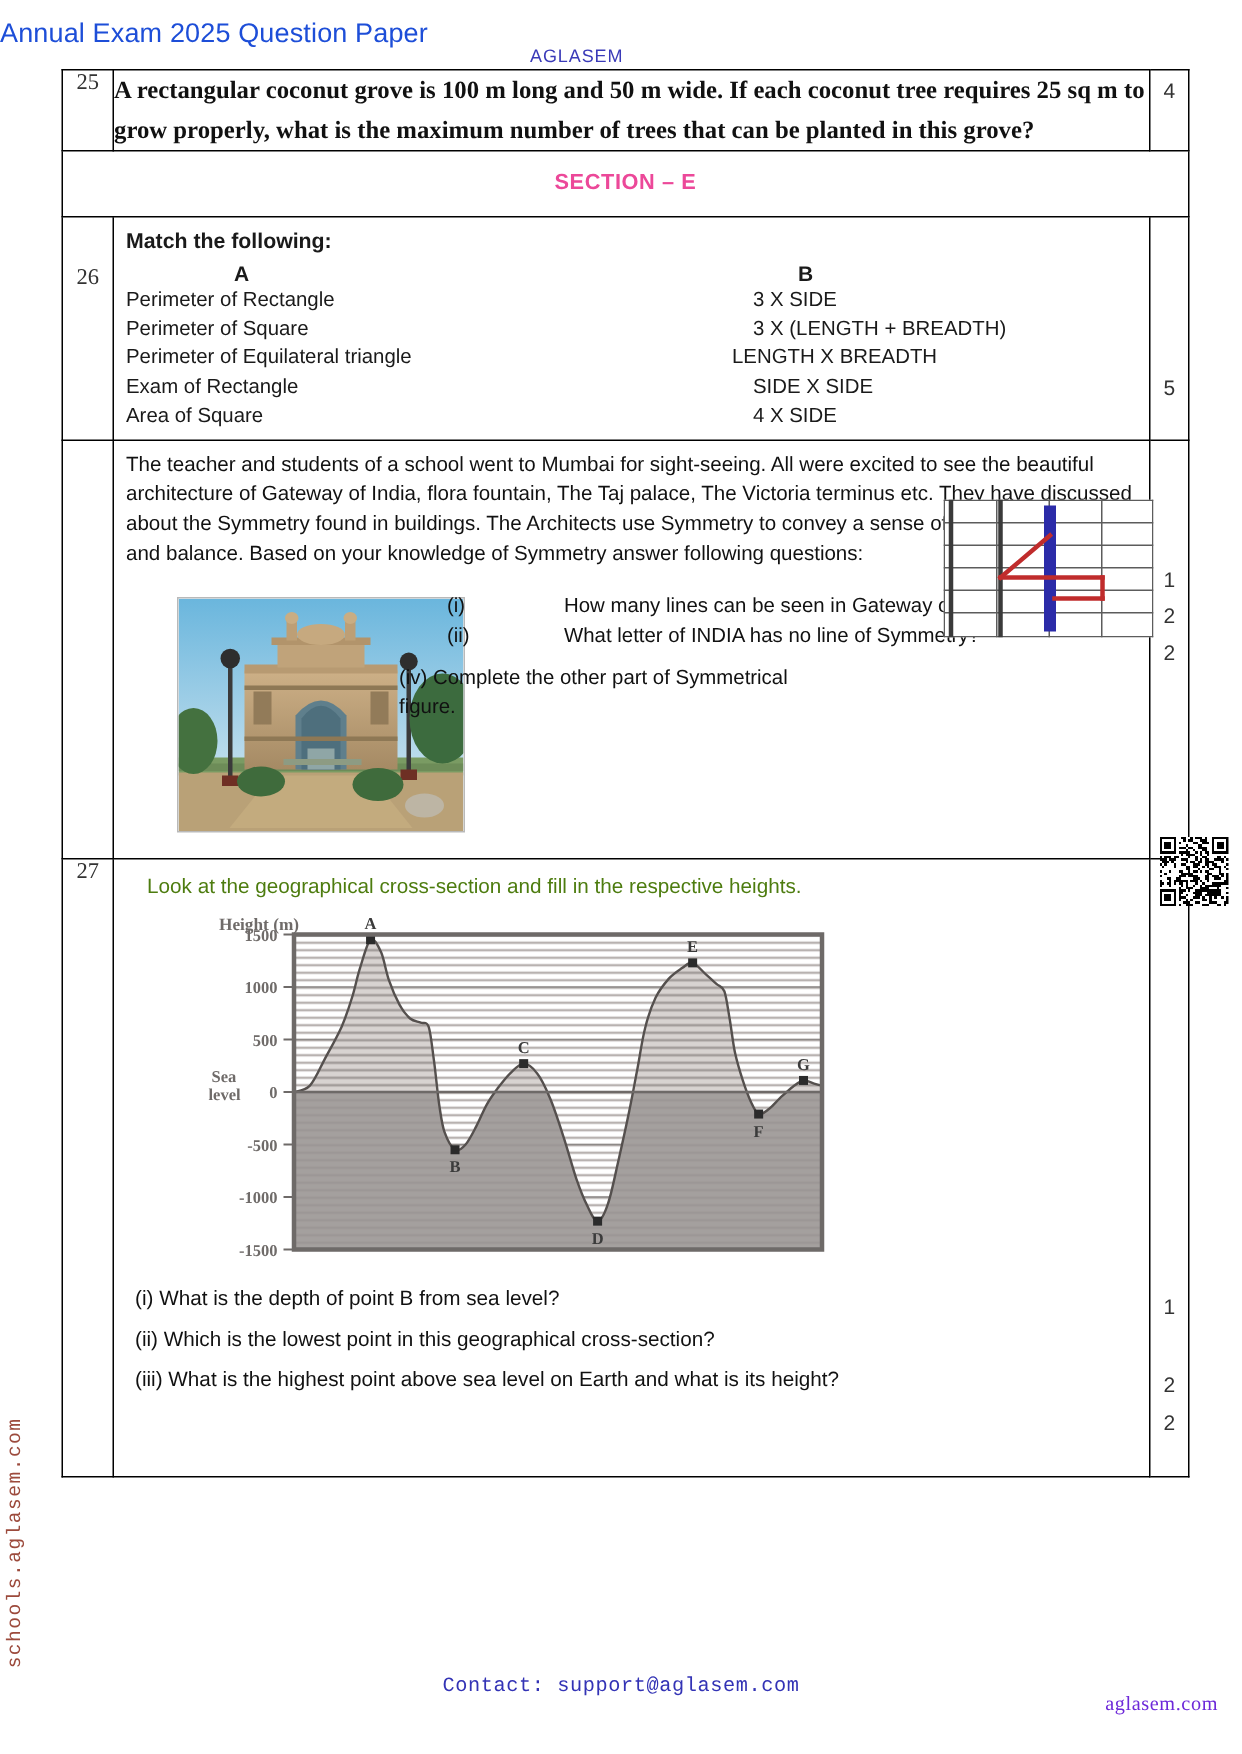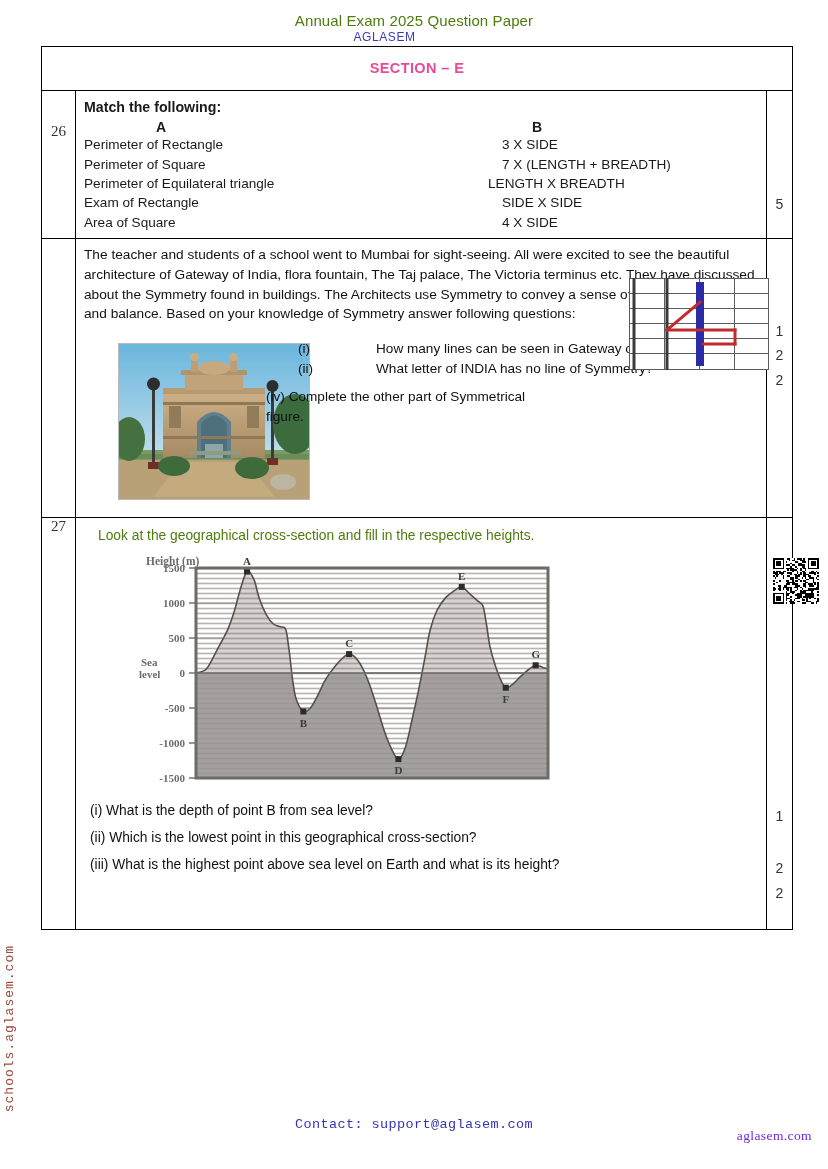--- a/index.html
+++ b/index.html
@@ -7,22 +7,22 @@
     width:828px;height:1169px;
     background:#ffffff;
     font-family:"Liberation Sans", sans-serif;
     position:relative;
     overflow:hidden;
   }
   .page{position:absolute;inset:0;}
 
   
   .hdr{
-    position:absolute;left:0;top:12px;width:828px;text-align:center;
-    font-size:15px;color:#4d7c0f;font-family:"Liberation Sans",sans-serif;
+    position:absolute;left:0;top:12px;width:828px;
+    font-size:18px;color:#1d4ed8;font-family:"Liberation Sans",sans-serif;
     letter-spacing:.1px;
   }
   .hdr-sub{
     position:absolute;left:0;top:30px;width:769px;text-align:center;
     font-size:12px;color:#3a3ab8;letter-spacing:.6px;
   }
 
   
   .vwm{
     position:absolute;left:2px;top:945px;
@@ -139,41 +139,46 @@
   <div class="vwm">schools.aglasem.com</div>
 
   <table class="tbl">
     <colgroup>
         <col class="c-no">
         <col class="c-body">
         <col class="c-mk">
       </colgroup>
 
     <tbody>
+        <tr>
+      <td class="c-no no-serif">25</td>
+      <td class="serifq">A rectangular coconut grove is 100 m long and 50 m wide. If each coconut tree requires 25 sq m to grow properly, what is the maximum number of trees that can be planted in this grove?</td>
+      <td class="c-mk" style="padding-top:5px;">4</td>
+    </tr>
 
     <tr class="section-row">
       <td colspan="3">SECTION – E</td>
     </tr>
 
     <tr>
       <td class="c-no no-serif" style="padding-top:32px;">26</td>
       <td>
         <div class="mtf">
           <div class="title">Match the following:</div>
           <div class="colheads">
             <span class="a">A</span>
             <span class="b">B</span>
           </div>
           <div class="rowline">
             <span class="l">Perimeter of Rectangle</span>
             <span class="r" style="left:418px">3 X SIDE</span>
           </div>
           <div class="rowline">
             <span class="l">Perimeter of Square</span>
-            <span class="r" style="left:418px">7 X (LENGTH + BREADTH)</span>
+            <span class="r" style="left:418px">3 X (LENGTH + BREADTH)</span>
           </div>
           <div class="rowline">
             <span class="l">Perimeter of Equilateral triangle</span>
             <span class="r" style="left:404px">LENGTH X BREADTH</span>
           </div>
           <div class="rowline">
             <span class="l">Exam of Rectangle</span>
             <span class="r" style="left:418px">SIDE X SIDE</span>
           </div>
           <div class="rowline">

